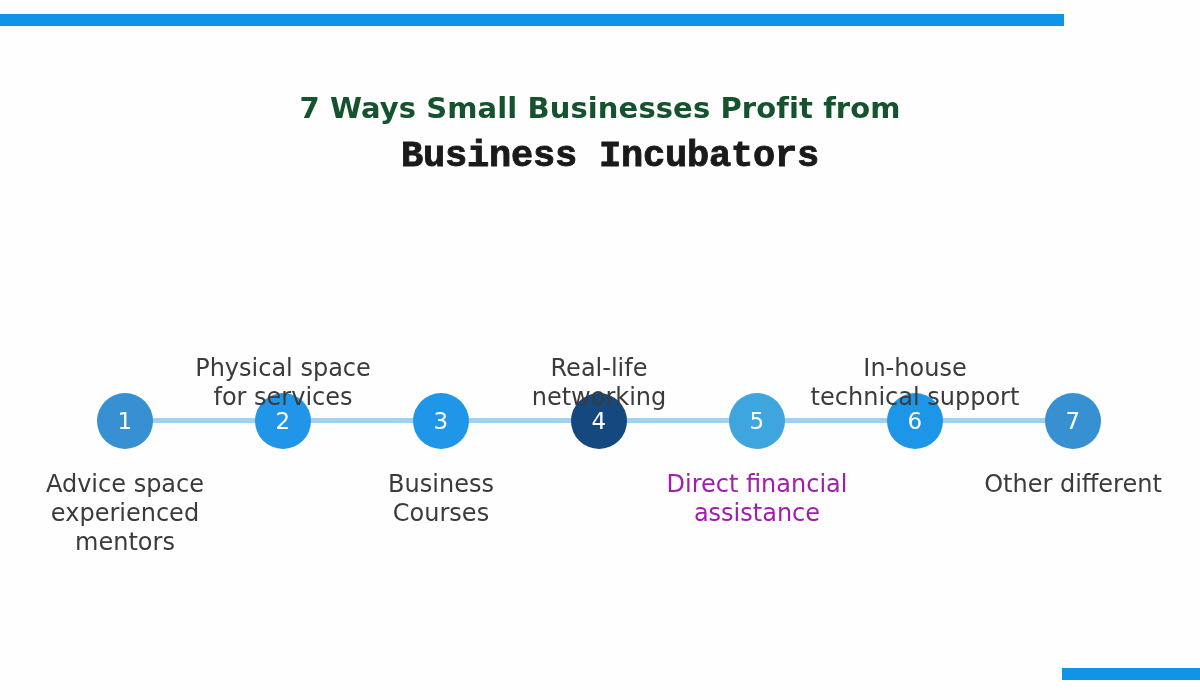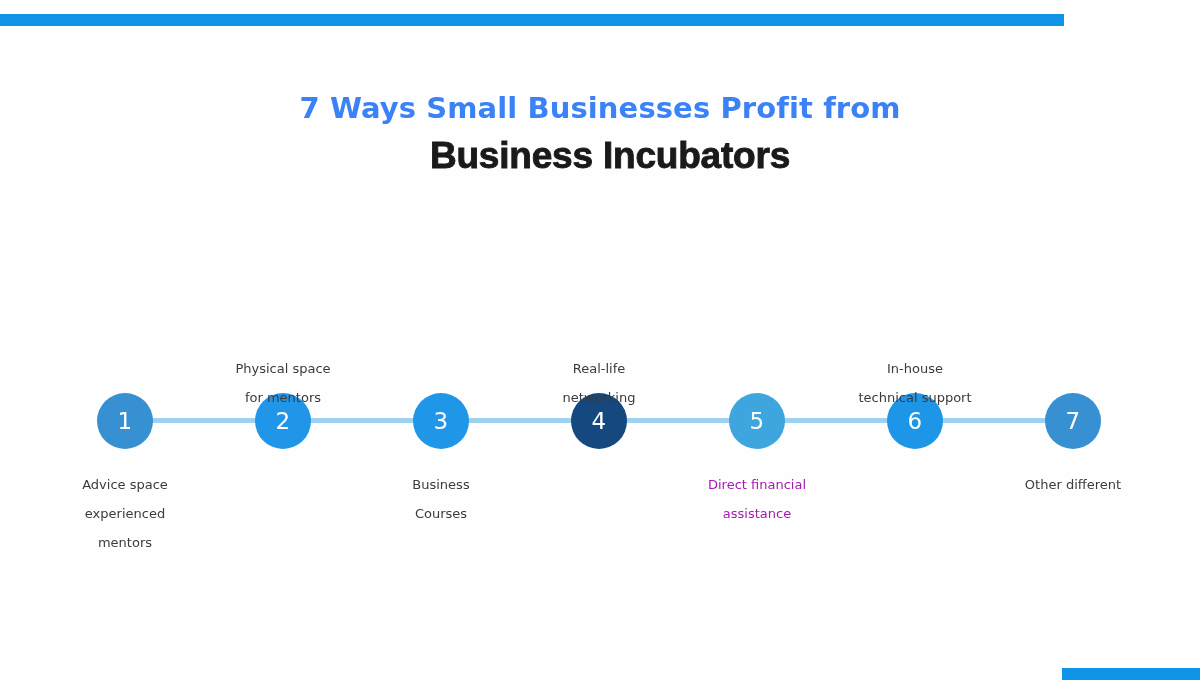--- a/index.html
+++ b/index.html
@@ -44,27 +44,27 @@
     top: 86px;
     width: 1200px;
     text-align: center;
   }
 
   .heading-line1 {
     font-family: "DejaVu Sans", "Liberation Sans", sans-serif;
     font-size: 29px;
     font-weight: bold;
     letter-spacing: 0.1px;
-    color: #3b82f6;
+    color: #14532d;
     line-height: 44px;
     display: block;
   }
 
   .heading-line2 {
-    font-family: Liberation Sans, sans-serif;
+    font-family: Liberation Mono, monospace;
     font-size: 37px;
     font-weight: bold;
     letter-spacing: -0.2px;
     color: #1a1a1a;
     line-height: 52px;
     display: block;
     margin-left: 20px;
     -webkit-text-stroke: 0.9px #1a1a1a;
   }
 
@@ -105,21 +105,21 @@
     font-weight: normal;
     line-height: 1;
     letter-spacing: 0.3px;
   }
 
   
   .label {
     position: absolute;
     text-align: center;
     font-family: "DejaVu Sans", "Liberation Sans", sans-serif;
-    font-size: 13px;
+    font-size: 24px;
     font-weight: normal;
     color: #3b3b3b;
     line-height: 29px;
     width: 230px;
   }
 
   .label-above { bottom: 168px; }
   .label-below { top: 190px; }
 </style>
 </head>
@@ -142,21 +142,21 @@
       <div class="label label-below" style="left: 10px; color: rgb(59, 59, 59);">
         <div>Advice space</div>
         <div>experienced</div>
         <div>mentors</div>
       </div>
       <div class="node" style="left: 255px; background: rgb(33, 150, 232);">
         <span class="node-number" style="color: rgb(255, 255, 255);">2</span>
       </div>
       <div class="label label-above" style="left: 168px; color: rgb(59, 59, 59);">
         <div>Physical space</div>
-        <div>for mentors</div>
+        <div>for services</div>
       </div>
       <div class="node" style="left: 413px; background: rgb(31, 150, 232);">
         <span class="node-number" style="color: rgb(255, 255, 255);">3</span>
       </div>
       <div class="label label-below" style="left: 326px; color: rgb(59, 59, 59);">
         <div>Business</div>
         <div>Courses</div>
       </div>
       <div class="node" style="left: 571px; background: rgb(20, 72, 127);">
         <span class="node-number" style="color: rgb(255, 255, 255);">4</span>

